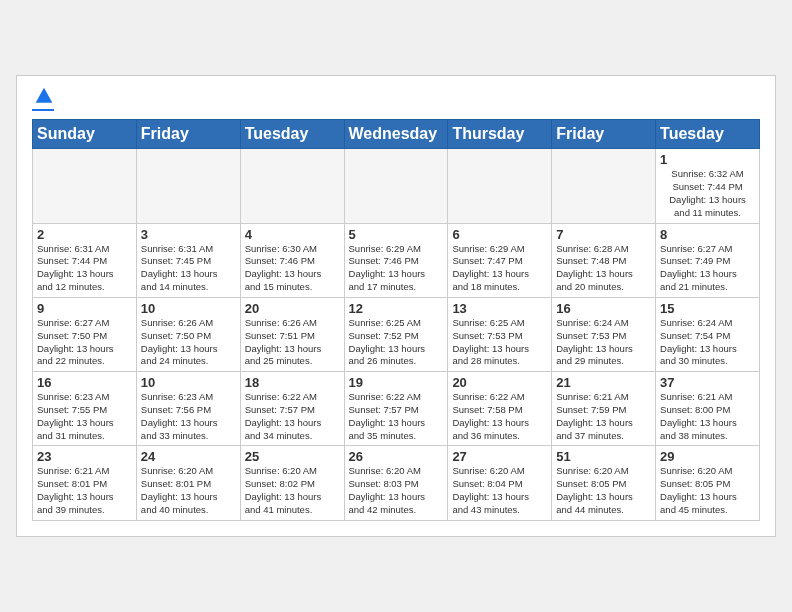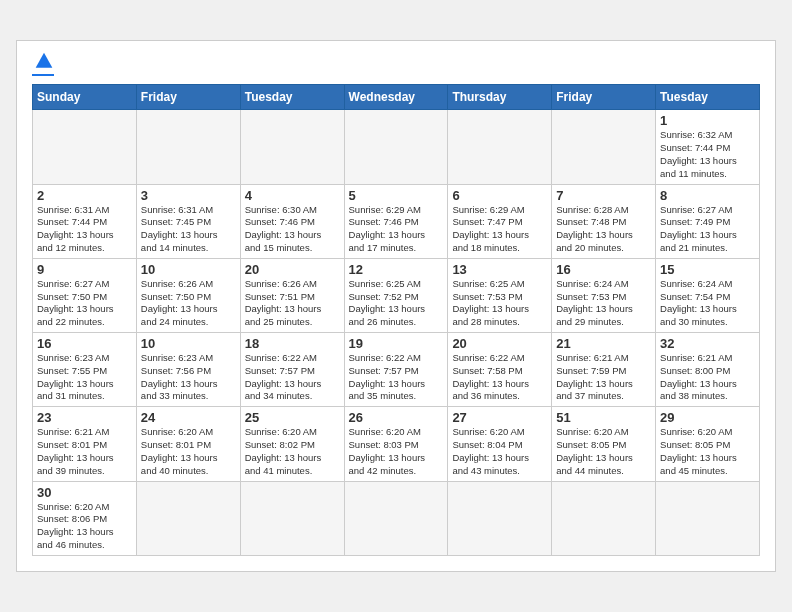--- a/index.html
+++ b/index.html
@@ -71,21 +71,21 @@
       color: #555;
     }
     .calendar-grid {
       width: 100%;
       border-collapse: collapse;
       border: 1px solid #bbb;
     }
     .calendar-grid th {
       background: #2f6eb5;
       color: white;
-      font-size: 12px;
+      font-size: 16px;
       font-weight: bold;
       padding: 5px 4px;
       text-align: left;
       border: 1px solid #2060a0;
     }
     .calendar-grid td {
       vertical-align: top;
       border: 1px solid #ccc;
       padding: 3px 4px;
       width: calc(100% / 7);
@@ -149,21 +149,21 @@
     <tbody id="calendar-body">
     <tr>
           <td class="empty"></td>
           <td class="empty"></td>
           <td class="empty"></td>
           <td class="empty"></td>
           <td class="empty"></td>
           <td class="empty"></td>
           <td>
             <span class="day-number">1</span>
-            <div class="day-info" style="white-space: pre-line;">Sunrise: 6:32 AM
+            <div class="day-info" style="white-space: pre-line; text-align: center;">Sunrise: 6:32 AM
 Sunset: 7:44 PM
 Daylight: 13 hours
 and 11 minutes.</div>
           </td>
         </tr>
         <tr>
           <td>
             <span class="day-number">2</span>
             <div class="day-info" style="white-space: pre-line;">Sunrise: 6:31 AM
 Sunset: 7:44 PM
@@ -301,21 +301,21 @@
 and 36 minutes.</div>
           </td>
           <td>
             <span class="day-number">21</span>
             <div class="day-info" style="white-space: pre-line;">Sunrise: 6:21 AM
 Sunset: 7:59 PM
 Daylight: 13 hours
 and 37 minutes.</div>
           </td>
           <td>
-            <span class="day-number">32</span>
+            <span class="day-number">37</span>
             <div class="day-info" style="white-space: pre-line;">Sunrise: 6:21 AM
 Sunset: 8:00 PM
 Daylight: 13 hours
 and 38 minutes.</div>
           </td>
         </tr>
         <tr>
           <td>
             <span class="day-number">23</span>
             <div class="day-info" style="white-space: pre-line;">Sunrise: 6:21 AM
@@ -358,31 +358,16 @@
 Daylight: 13 hours
 and 44 minutes.</div>
           </td>
           <td>
             <span class="day-number">29</span>
             <div class="day-info" style="white-space: pre-line;">Sunrise: 6:20 AM
 Sunset: 8:05 PM
 Daylight: 13 hours
 and 45 minutes.</div>
           </td>
-        </tr>
-        <tr class="last-row">
-          <td>
-            <span class="day-number">30</span>
-            <div class="day-info" style="white-space: pre-line;">Sunrise: 6:20 AM
-Sunset: 8:06 PM
-Daylight: 13 hours
-and 46 minutes.</div>
-          </td>
-          <td class="empty"></td>
-          <td class="empty"></td>
-          <td class="empty"></td>
-          <td class="empty"></td>
-          <td class="empty"></td>
-          <td class="empty"></td>
         </tr>
       </tbody>
   </table>
 </div>
 
 </body></html>

